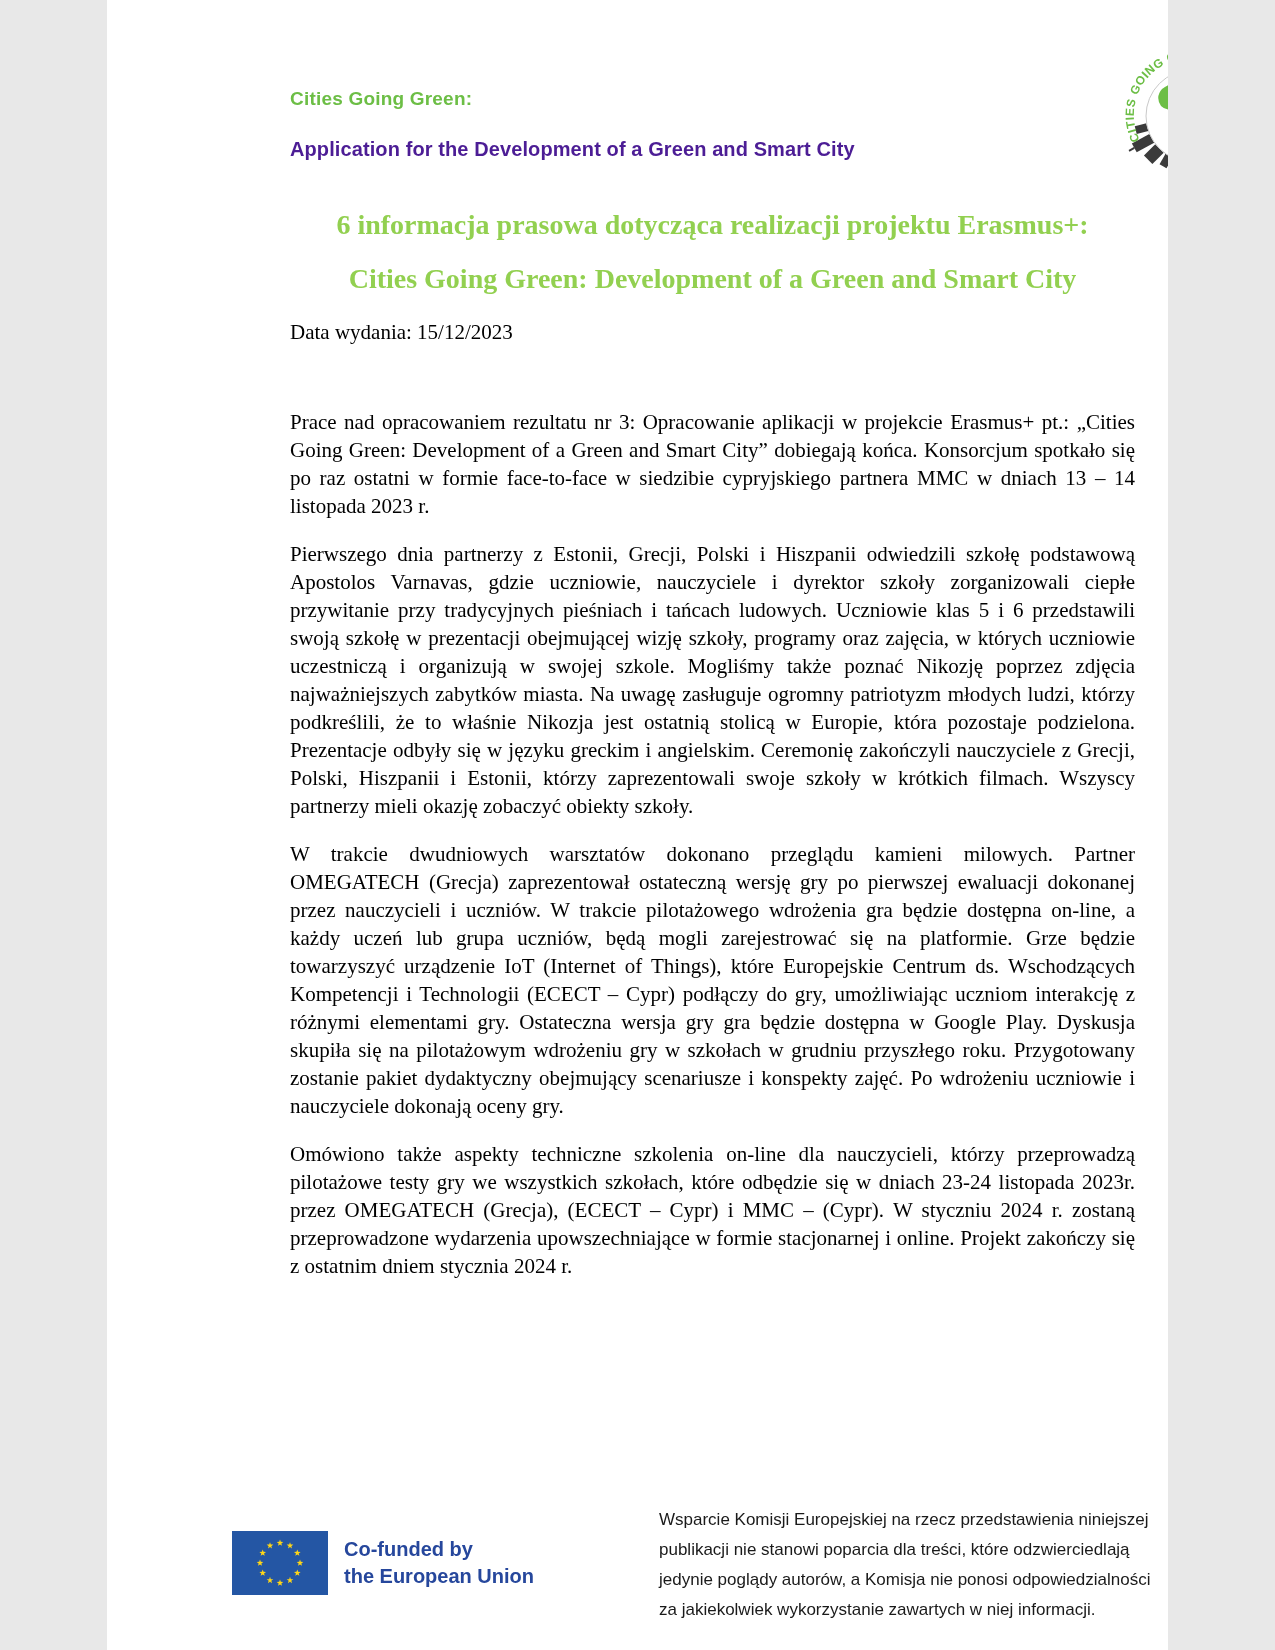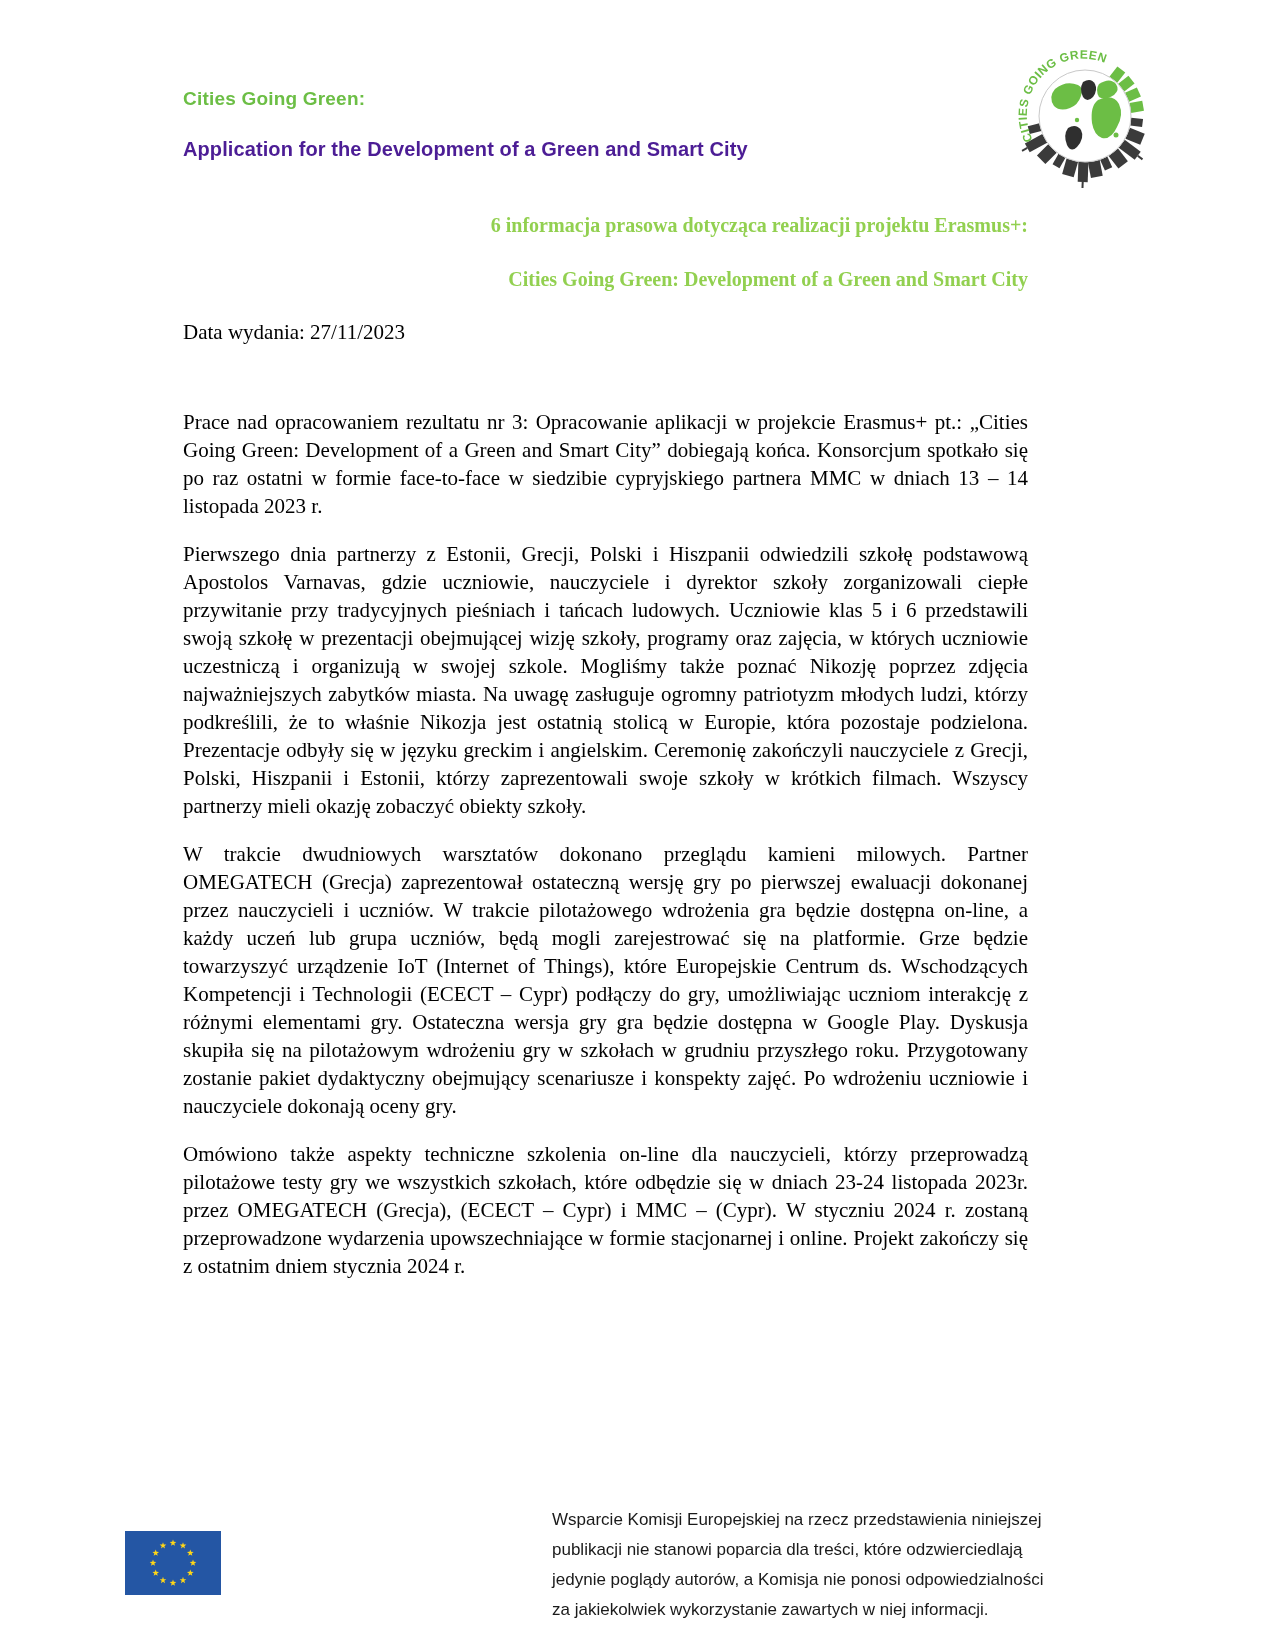--- a/index.html
+++ b/index.html
@@ -1,18 +1,18 @@
 <!DOCTYPE html>
 <html><head>
 <meta charset="utf-8">
 <style>
   html,body{margin:0;padding:0;background:#e8e8e8;}
   .page{
     position:relative;
-    width:1275px;height:1650px;
+    width:1061px;height:1650px;
     margin:0 auto;
     background:#ffffff;
     font-family:"Liberation Serif", serif;
     color:#000;
     overflow:hidden;
   }
   
   .brand{
     position:absolute;left:183px;top:88px;
     font-family:"Liberation Sans", sans-serif;
@@ -23,22 +23,22 @@
     position:absolute;left:183px;top:138px;
     font-family:"Liberation Sans", sans-serif;
     font-weight:bold;font-size:20px;letter-spacing:.1px;
     color:#4c1d95;
   }
   
   .logo{position:absolute;left:1010px;top:40px;width:150px;height:150px;}
   
   .content{position:absolute;left:183px;top:210px;width:845px;}
   .title{
-    text-align:right;color:#92d050;font-weight:bold;
-    font-size:20px;line-height:30px;margin:0 0 24px 0;
+    text-align:center;color:#92d050;font-weight:bold;
+    font-size:28px;line-height:30px;margin:0 0 24px 0;
   }
   .title.second{margin-bottom:24px;}
   .date{font-size:21px;line-height:28px;margin:0 0 62px 0;}
   p.body{
     font-size:21px;line-height:28px;text-align:justify;
     margin:13px 0 20px 0;
   }
   
   .eu-flag{position:absolute;left:125px;top:1530px;width:96px;height:66px;}
   .eu-label{
@@ -146,21 +146,21 @@
     </g>
 
     <text font-family="Liberation Sans, sans-serif" font-size="12" font-weight="bold" fill="#6cbe45" letter-spacing="0.5">
       <textPath href="#arcT">CITIES GOING GREEN</textPath>
     </text>
   </svg>
 
   <div class="content">
     <h1 class="title">6 informacja prasowa dotycząca realizacji projektu Erasmus+:</h1>
     <h1 class="title second">Cities Going Green: Development of a Green and Smart City</h1>
-    <div class="date">Data wydania: 27/11/2023</div>
+    <div class="date">Data wydania: 15/12/2023</div>
     <p class="body">Prace nad opracowaniem rezultatu nr 3: Opracowanie aplikacji w projekcie Erasmus+ pt.: „Cities Going Green: Development of a Green and Smart City” dobiegają końca. Konsorcjum spotkało się po raz ostatni w formie face-to-face w siedzibie cypryjskiego partnera MMC w dniach 13 – 14 listopada 2023 r.</p>
     <p class="body">Pierwszego dnia partnerzy z Estonii, Grecji, Polski i Hiszpanii odwiedzili szkołę podstawową Apostolos Varnavas, gdzie uczniowie, nauczyciele i dyrektor szkoły zorganizowali ciepłe przywitanie przy tradycyjnych pieśniach i tańcach ludowych. Uczniowie klas 5 i 6 przedstawili swoją szkołę w prezentacji obejmującej wizję szkoły, programy oraz zajęcia, w których uczniowie uczestniczą i organizują w swojej szkole. Mogliśmy także poznać Nikozję poprzez zdjęcia najważniejszych zabytków miasta. Na uwagę zasługuje ogromny patriotyzm młodych ludzi, którzy podkreślili, że to właśnie Nikozja jest ostatnią stolicą w Europie, która pozostaje podzielona. Prezentacje odbyły się w języku greckim i angielskim. Ceremonię zakończyli nauczyciele z Grecji, Polski, Hiszpanii i Estonii, którzy zaprezentowali swoje szkoły w krótkich filmach. Wszyscy partnerzy mieli okazję zobaczyć obiekty szkoły.</p>
     <p class="body">W trakcie dwudniowych warsztatów dokonano przeglądu kamieni milowych. Partner OMEGATECH (Grecja) zaprezentował ostateczną wersję gry po pierwszej ewaluacji dokonanej przez nauczycieli i uczniów. W trakcie pilotażowego wdrożenia gra będzie dostępna on-line, a każdy uczeń lub grupa uczniów, będą mogli zarejestrować się na platformie. Grze będzie towarzyszyć urządzenie IoT (Internet of Things), które Europejskie Centrum ds. Wschodzących Kompetencji i Technologii (ECECT – Cypr) podłączy do gry, umożliwiając uczniom interakcję z różnymi elementami gry. Ostateczna wersja gry gra będzie dostępna w Google Play. Dyskusja skupiła się na pilotażowym wdrożeniu gry w szkołach w grudniu przyszłego roku. Przygotowany zostanie pakiet dydaktyczny obejmujący scenariusze i konspekty zajęć. Po wdrożeniu uczniowie i nauczyciele dokonają oceny gry.</p>
     <p class="body">Omówiono także aspekty techniczne szkolenia on-line dla nauczycieli, którzy przeprowadzą pilotażowe testy gry we wszystkich szkołach, które odbędzie się w dniach 23-24 listopada 2023r. przez OMEGATECH (Grecja), (ECECT – Cypr) i MMC – (Cypr). W styczniu 2024 r. zostaną przeprowadzone wydarzenia upowszechniające w formie stacjonarnej i online. Projekt zakończy się z ostatnim dniem stycznia 2024 r.</p>
   </div>
 
   <svg class="eu-flag" viewBox="0 0 96 64" aria-hidden="true">
     <defs>
       <g id="st">
           <polygon fill="#ffd617" points="0,-3.5 0.82,-1.13 3.33,-1.08 1.33,0.43 2.06,2.83 0,1.4 -2.06,2.83 -1.33,0.43 -3.33,-1.08 -0.82,-1.13"></polygon>
@@ -174,16 +174,20 @@
     <use href="#st" transform="translate(65.3,42)"></use>
     <use href="#st" transform="translate(58,49.3)"></use>
     <use href="#st" transform="translate(48,52)"></use>
     <use href="#st" transform="translate(38,49.3)"></use>
     <use href="#st" transform="translate(30.7,42)"></use>
     <use href="#st" transform="translate(28,32)"></use>
     <use href="#st" transform="translate(30.7,22)"></use>
     <use href="#st" transform="translate(38,14.7)"></use>
   </svg>
 
+  <div class="eu-label">
+    <div>Co-funded by</div>
+    <div>the European Union</div>
+  </div>
 
   <div class="disclaimer">Wsparcie Komisji Europejskiej na rzecz przedstawienia niniejszej publikacji nie stanowi poparcia dla treści, które odzwierciedlają jedynie poglądy autorów, a Komisja nie ponosi odpowiedzialności za jakiekolwiek wykorzystanie zawartych w niej informacji.</div>
 
 </div>
 
 </body></html>

